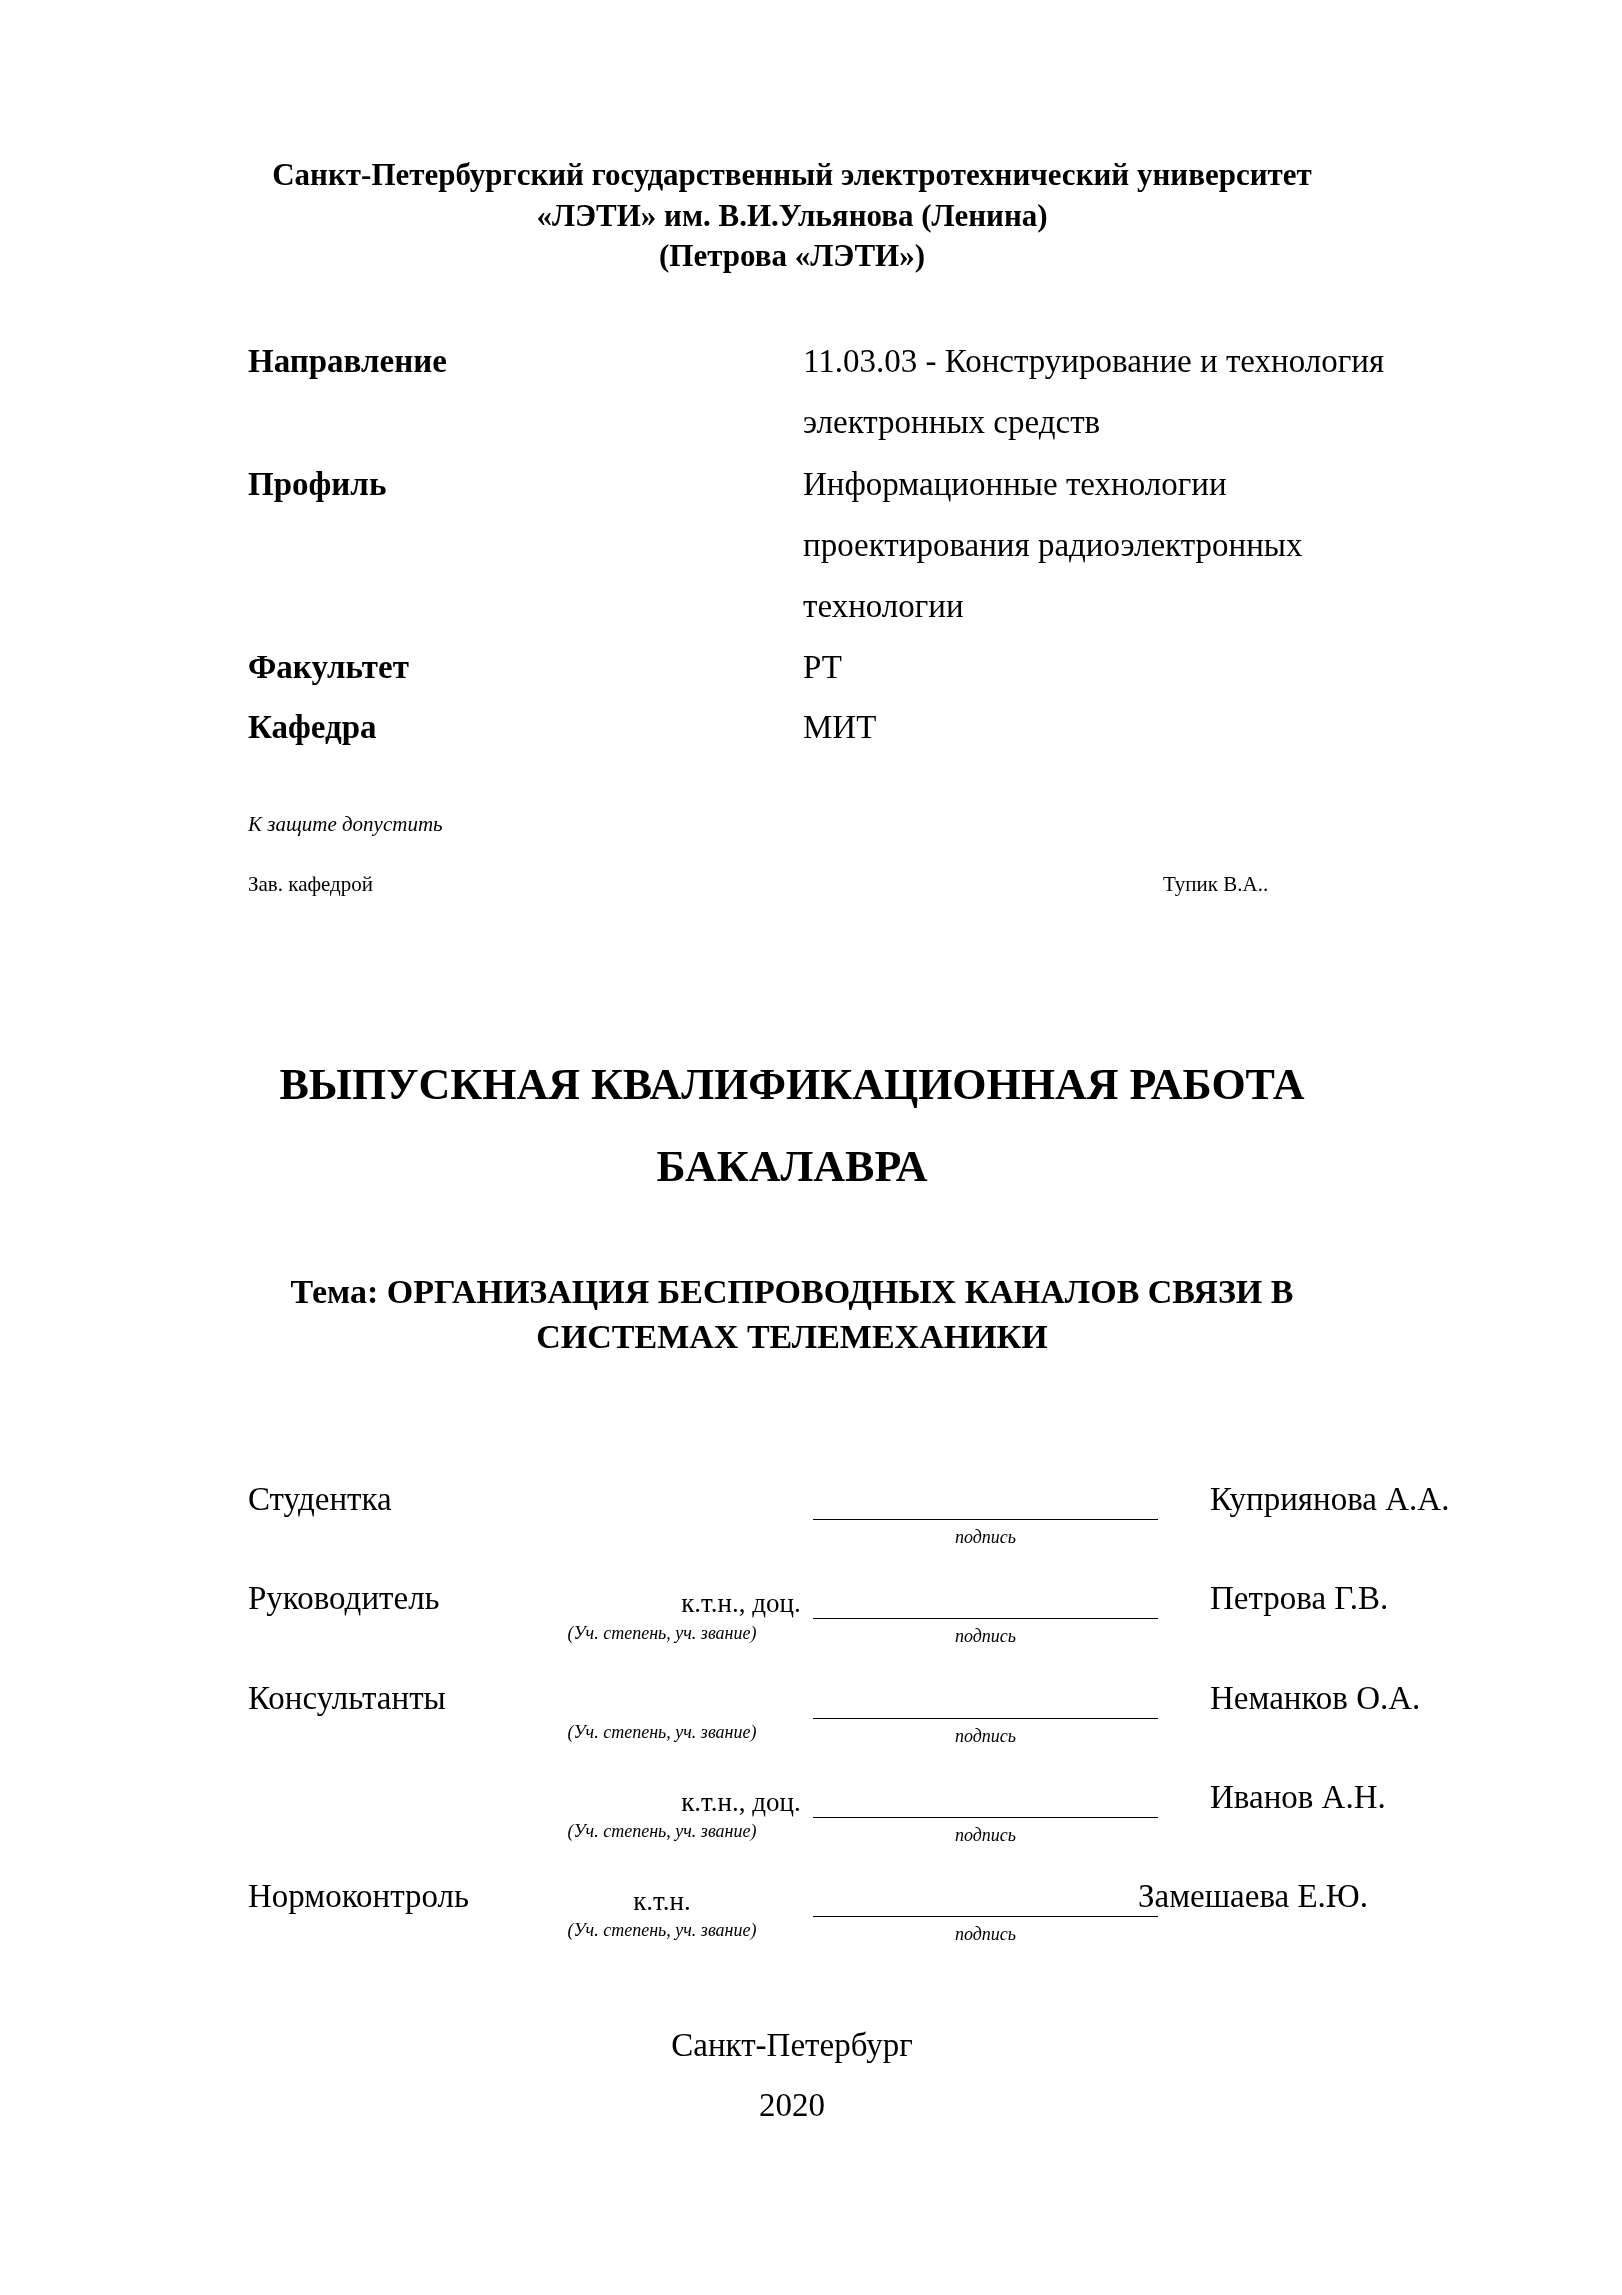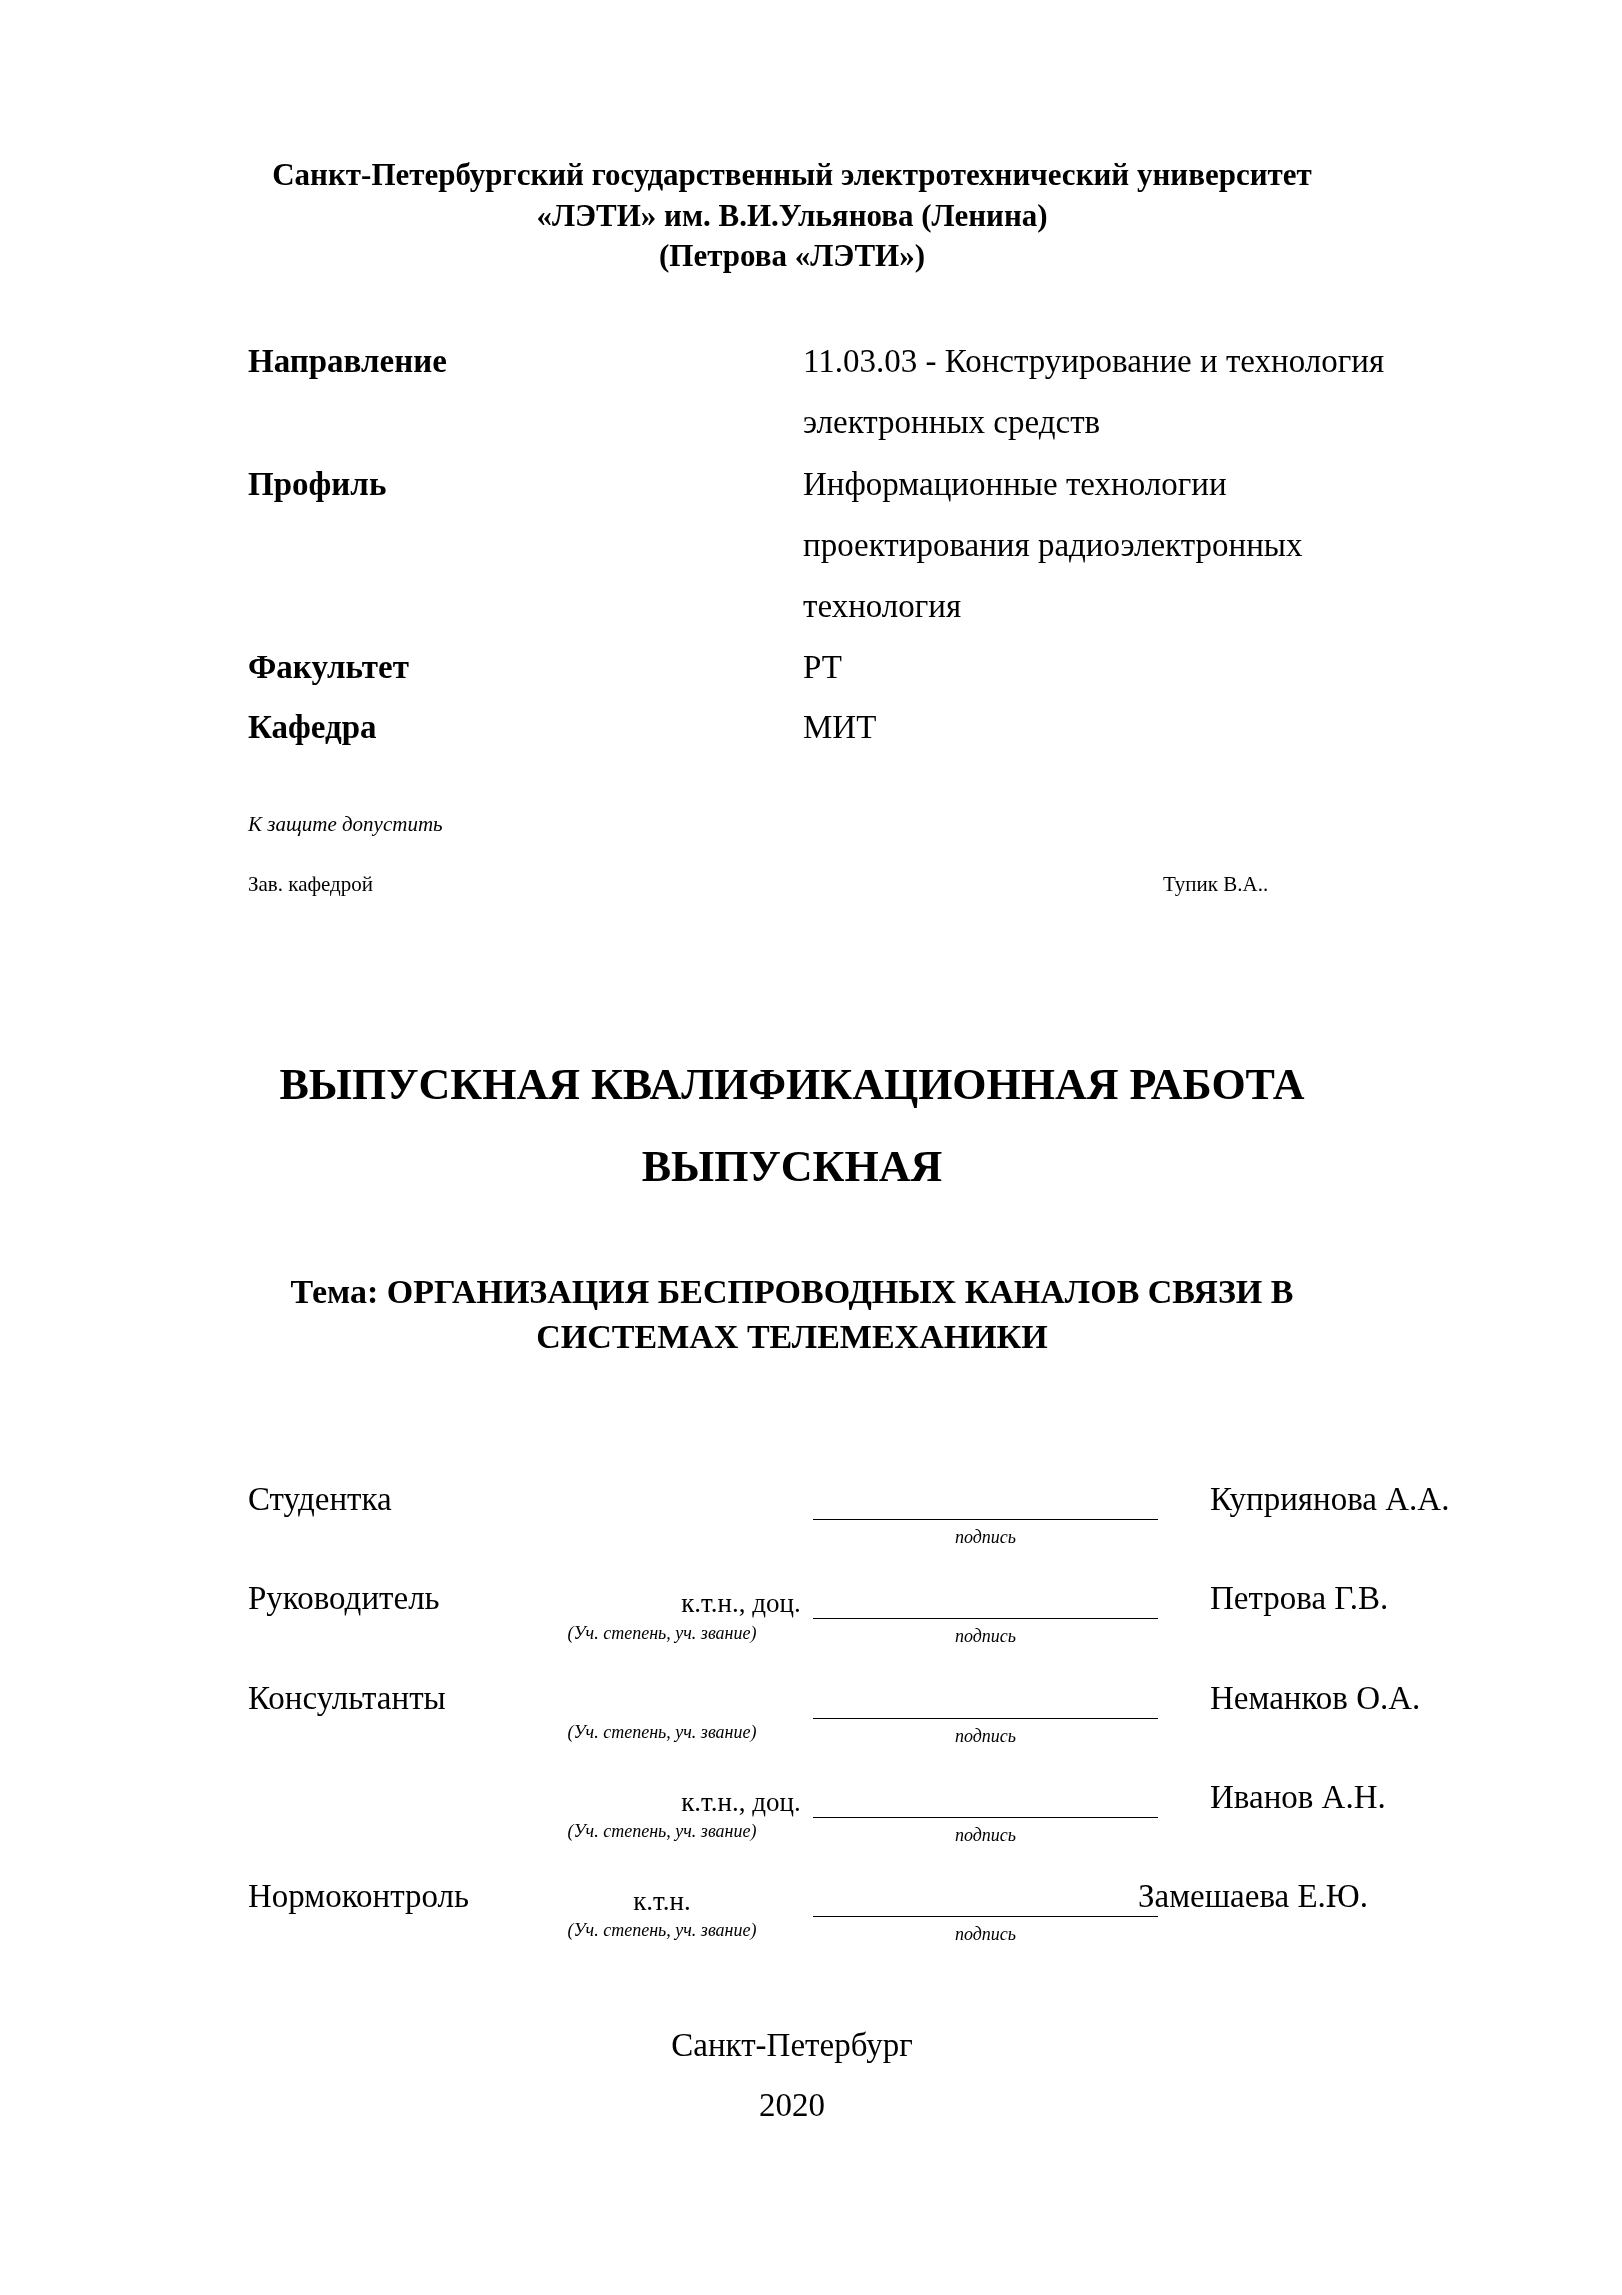--- a/index.html
+++ b/index.html
@@ -29,35 +29,35 @@
 <div class="abs center uni" style="top:238px;">(Петрова «ЛЭТИ»)</div>
 
 <div>
   <div class="abs meta-label" style="left:248px; top:343px;">Направление</div>
   <div class="abs meta-value" style="left:803px; top:343px;">11.03.03 - Конструирование и технология</div>
   <div class="abs meta-value" style="left:803px; top:404px;">электронных средств</div>
 
   <div class="abs meta-label" style="left:248px; top:466px;">Профиль</div>
   <div class="abs meta-value" style="left:803px; top:466px;">Информационные технологии</div>
   <div class="abs meta-value" style="left:803px; top:527px;">проектирования радиоэлектронных</div>
-  <div class="abs meta-value" style="left:803px; top:588px;">технология</div>
+  <div class="abs meta-value" style="left:803px; top:588px;">технологии</div>
 
   <div class="abs meta-label" style="left:248px; top:649px;">Факультет</div>
   <div class="abs meta-value" style="left:803px; top:649px;">РТ</div>
 
   <div class="abs meta-label" style="left:248px; top:709px;">Кафедра</div>
   <div class="abs meta-value" style="left:803px; top:709px;">МИТ</div>
 </div>
 
 <div class="abs body42 italic" style="left:248px; top:812px;">К защите допустить</div>
 <div class="abs body42" style="left:248px; top:872px;">Зав. кафедрой</div>
 <div class="abs body42" style="left:1163px; top:872px;">Тупик В.А..</div>
 
 <div class="abs center work-title" style="top:1059px;">ВЫПУСКНАЯ КВАЛИФИКАЦИОННАЯ РАБОТА</div>
-<div class="abs center work-title" style="top:1141px;">ВЫПУСКНАЯ</div>
+<div class="abs center work-title" style="top:1141px;">БАКАЛАВРА</div>
 
 <div class="abs center topic" style="top:1258px;margin-top:11px;">Тема: ОРГАНИЗАЦИЯ БЕСПРОВОДНЫХ КАНАЛОВ СВЯЗИ В</div>
 <div class="abs center topic" style="top:1314px;">СИСТЕМАХ ТЕЛЕМЕХАНИКИ</div>
 
 <div>
 
   <div class="abs sig-label" style="left:248px; top:1481px;">Студентка</div>
   <div class="sig-line" style="left:813px; top:1519px;"></div>
   <div class="abs sig-hint" style="left:813px; width:345px; top:1527px;">подпись</div>
   <div class="abs sig-name" style="left:1210px; top:1481px;">Куприянова А.А.</div>

